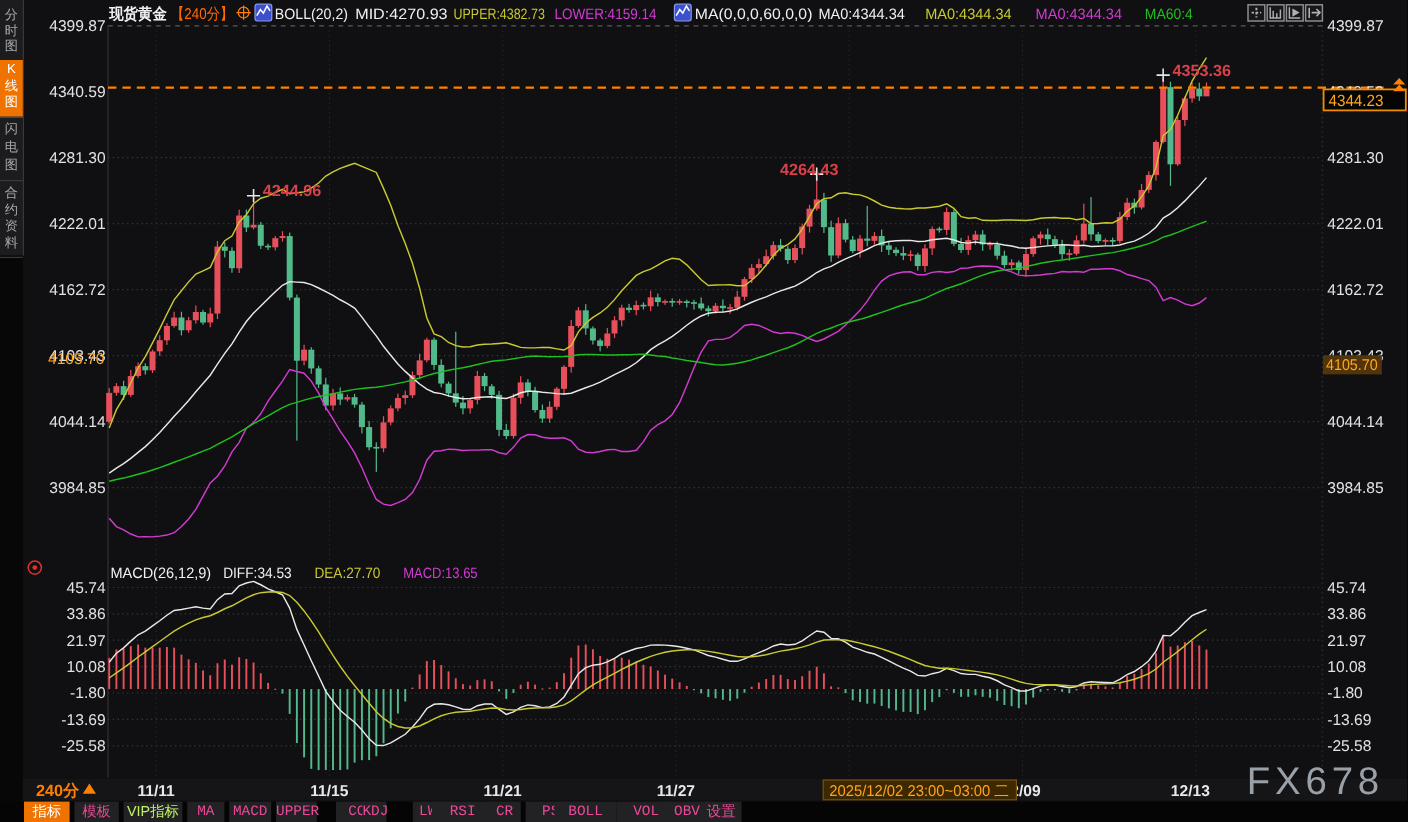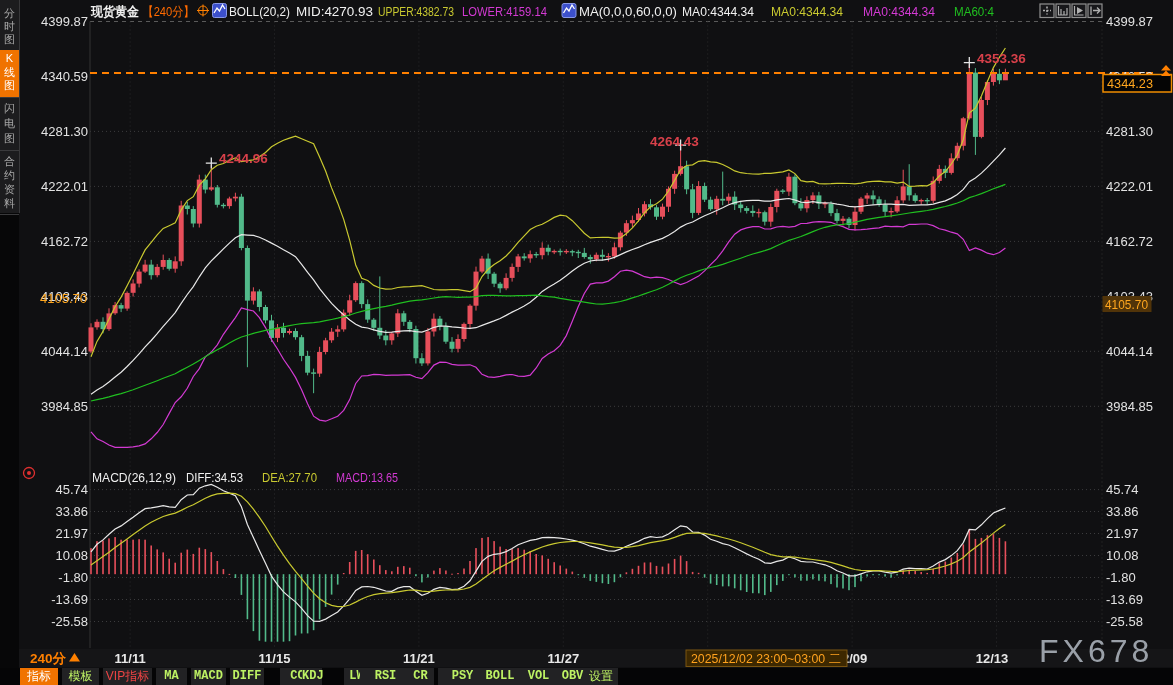--- a/index.html
+++ b/index.html
@@ -2,25 +2,25 @@
 <html><head><meta charset="utf-8"><title>chart</title><style>
 html,body{margin:0;padding:0;background:#000;}
 #root{position:relative;width:1173px;height:685px;background:#101012;overflow:hidden;
   font-family:"Liberation Sans",sans-serif;}
 #side{position:absolute;left:0;top:0;width:19px;height:213px;background:#1c1c1e;border-right:1px solid #38383a;}
 #sideblack{position:absolute;left:0;top:213px;width:19px;height:472px;background:#070708;}
 .stab{position:absolute;left:0;width:19px;color:#a8a8a8;font-size:11px;
   text-align:center;border-bottom:1px solid #3a3a3c;padding-top:2px;}
 .stab.on{background:#f07300;color:#fff;}
 #tbar{position:absolute;left:0;top:668px;width:1173px;height:17px;background:#050506;}
-.tbi{position:absolute;top:0;height:17px;background:#222224;color:#bef264;font-size:12px;
+.tbi{position:absolute;top:0;height:17px;background:#222224;color:#ec4899;font-size:12px;
   text-align:center;line-height:17px;}
-.tbi.en{font-family:"Liberation Mono",monospace;font-weight:bold;font-size:12px;}
+.tbi.en{font-family:"Liberation Mono",monospace;font-weight:normal;font-size:12px;}
 .tbi.act{background:#f07300;color:#fff;}
-.tbi.vip{color:#ef4444;}
+.tbi.vip{color:#bef264;}
 svg text{font-family:"Liberation Sans",sans-serif;}
 </style></head>
 <body>
 <div id="root">
 <svg width="1173" height="685" viewBox="0 0 1173 685" font-family="Liberation Sans, sans-serif">
       <line x1="90" y1="21.5" x2="1102" y2="21.5" stroke="#5a5a5a" stroke-width="1" stroke-dasharray="4 4"></line>
       <line x1="90" y1="131.4" x2="1102" y2="131.4" stroke="#3c3c3e" stroke-width="1" stroke-dasharray="1 3"></line>
       <line x1="90" y1="186.4" x2="1102" y2="186.4" stroke="#3c3c3e" stroke-width="1" stroke-dasharray="1 3"></line>
       <line x1="90" y1="241.4" x2="1102" y2="241.4" stroke="#3c3c3e" stroke-width="1" stroke-dasharray="1 3"></line>
       <line x1="90" y1="296.4" x2="1102" y2="296.4" stroke="#3c3c3e" stroke-width="1" stroke-dasharray="1 3"></line>
@@ -604,24 +604,24 @@
       <text x="1039" y="662" fill="#9aa0a8" font-size="32" text-anchor="start" font-weight="normal" letter-spacing="4">FX678</text>
     </svg>
 <div id="side"></div><div id="sideblack"></div>
 <div class="stab " style="top:5px;height:43px;line-height:13.0px">分<br>时<br>图</div><div class="stab on" style="top:50px;height:45px;line-height:13.7px">K<br>线<br>图</div><div class="stab " style="top:99px;height:49px;line-height:15.0px">闪<br>电<br>图</div><div class="stab " style="top:152px;height:60px;line-height:14.0px">合<br>约<br>资<br>料</div>
 <div id="tbar">
       <div class="tbi act" style="left:20px;width:38px">指标</div>
       <div class="tbi" style="left:62px;width:37px">模板</div>
       <div class="tbi vip" style="left:103px;width:49px">VIP指标</div>
       <div class="tbi en" style="left:156px;width:31px">MA</div>
       <div class="tbi en" style="left:191px;width:35px">MACD</div>
-      <div class="tbi en" style="left:230px;width:34px">DIFF</div>
+      <div class="tbi en" style="left:230px;width:34px">UPPER</div>
       <div class="tbi en" style="left:280px;width:42px">CCI</div>
       <div class="tbi en" style="left:302px;width:14px">KDJ</div>
       <div class="tbi en" style="left:344px;width:32px">LW&amp;</div>
       <div class="tbi en" style="left:360px;width:51px">RSI</div>
       <div class="tbi en" style="left:407px;width:27px">CR</div>
       <div class="tbi en" style="left:438px;width:49px">PSY</div>
-      <div class="tbi en" style="left:474px;width:52px">BOLL</div>
+      <div class="tbi en" style="left:462px;width:52px">BOLL</div>
       <div class="tbi en" style="left:514px;width:49px">VOL</div>
       <div class="tbi en" style="left:549px;width:47px">OBV</div>
       <div class="tbi" style="left:584px;width:34px">设置</div>
     </div>
 </div>
 </body></html>

